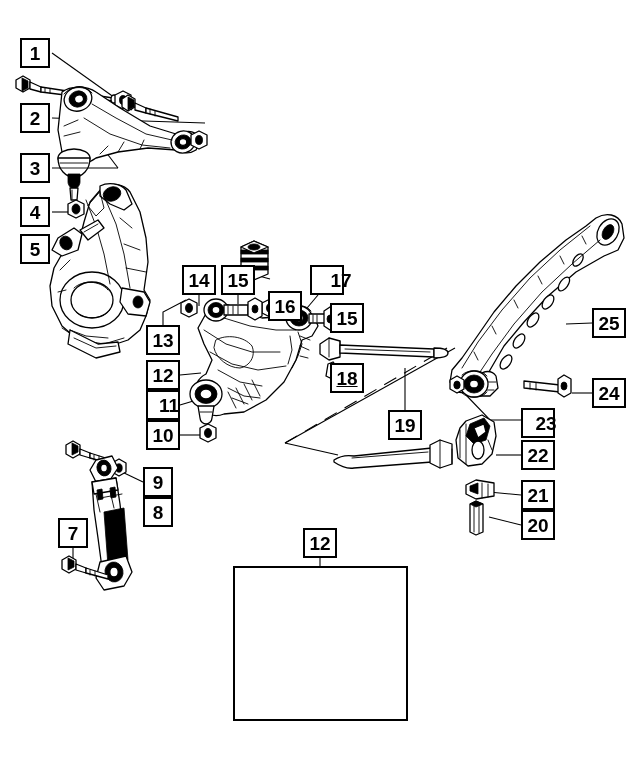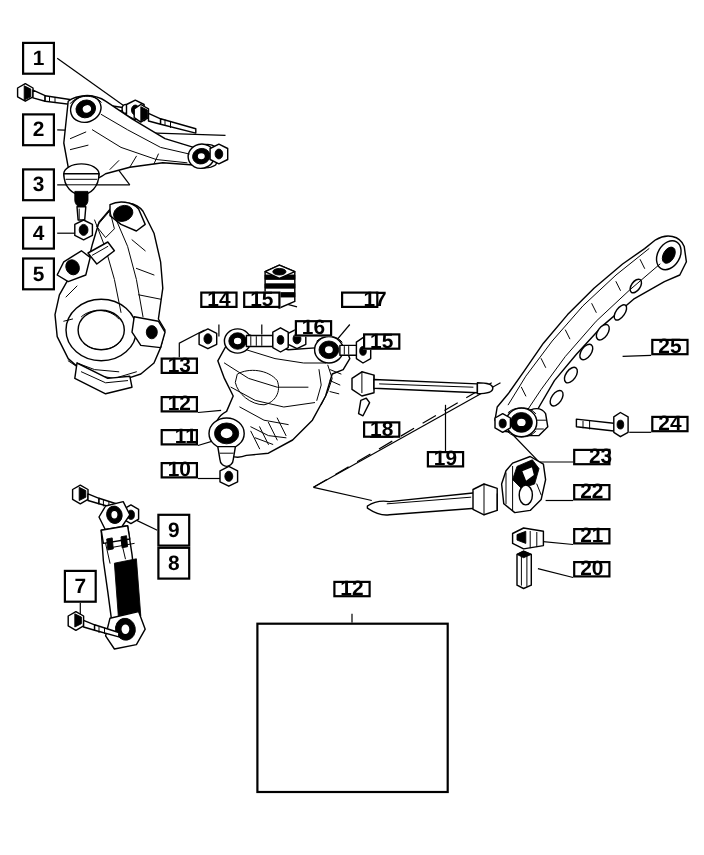--- a/index.html
+++ b/index.html
@@ -5,21 +5,21 @@
 <style>
   html,body{margin:0;padding:0;background:#ffffff;}
   body{font-family:"Liberation Sans",sans-serif;}
   #canvas{position:relative;width:640px;height:777px;background:#ffffff;overflow:hidden;}
   #art{position:absolute;left:0;top:0;width:640px;height:777px;}
   .cal{position:absolute;box-sizing:border-box;background:#ffffff;border:2px solid #000;
        display:flex;align-items:center;justify-content:center;
        font-family:"Liberation Sans",sans-serif;font-weight:bold;color:#000;
        line-height:1;letter-spacing:0;}
   .cal.w1{width:30px;height:30px;font-size:19px;}
-  .cal.w2{width:34px;height:15px;font-size:19px;}
+  .cal.w2{width:34px;height:30px;font-size:19px;}
   .inset{position:absolute;box-sizing:border-box;border:2px solid #000;background:#fff;}
 </style>
 </head>
 <body>
 
 <div id="canvas">
 
   <svg id="art" viewBox="0 0 640 777" xmlns="http://www.w3.org/2000/svg">
     <defs>
       <style>
@@ -453,21 +453,21 @@
       <div class="cal w1" style="left: 143px; top: 467px;">9</div>
       <div class="cal w2" style="left: 146px; top: 420px;">10</div>
       <div class="cal w2" style="left: 146px; top: 390px; padding-left: 12px;">11</div>
       <div class="cal w2" style="left: 146px; top: 360px;">12</div>
       <div class="cal w2" style="left: 146px; top: 325px;">13</div>
       <div class="cal w2" style="left: 182px; top: 265px;">14</div>
       <div class="cal w2" style="left: 221px; top: 265px;">15</div>
       <div class="cal w2" style="left: 268px; top: 265px; margin-top: 26px;">16</div>
       <div class="cal w2" style="left: 310px; top: 265px; padding-left: 28px;">17</div>
       <div class="cal w2" style="left: 330px; top: 303px;">15</div>
-      <div class="cal w2" style="left: 330px; top: 383px; text-decoration: underline;">18</div>
+      <div class="cal w2" style="left: 330px; top: 363px; text-decoration: underline;">18</div>
       <div class="cal w2" style="left: 388px; top: 410px;">19</div>
       <div class="cal w2" style="left: 521px; top: 510px;">20</div>
       <div class="cal w2" style="left: 521px; top: 480px;">21</div>
       <div class="cal w2" style="left: 521px; top: 440px;">22</div>
       <div class="cal w2" style="left: 521px; top: 408px; padding-left: 16px;">23</div>
       <div class="cal w2" style="left: 592px; top: 378px;">24</div>
       <div class="cal w2" style="left: 592px; top: 308px;">25</div>
       <div class="cal w2" style="left: 303px; top: 528px;">12</div>
     </div>
 

